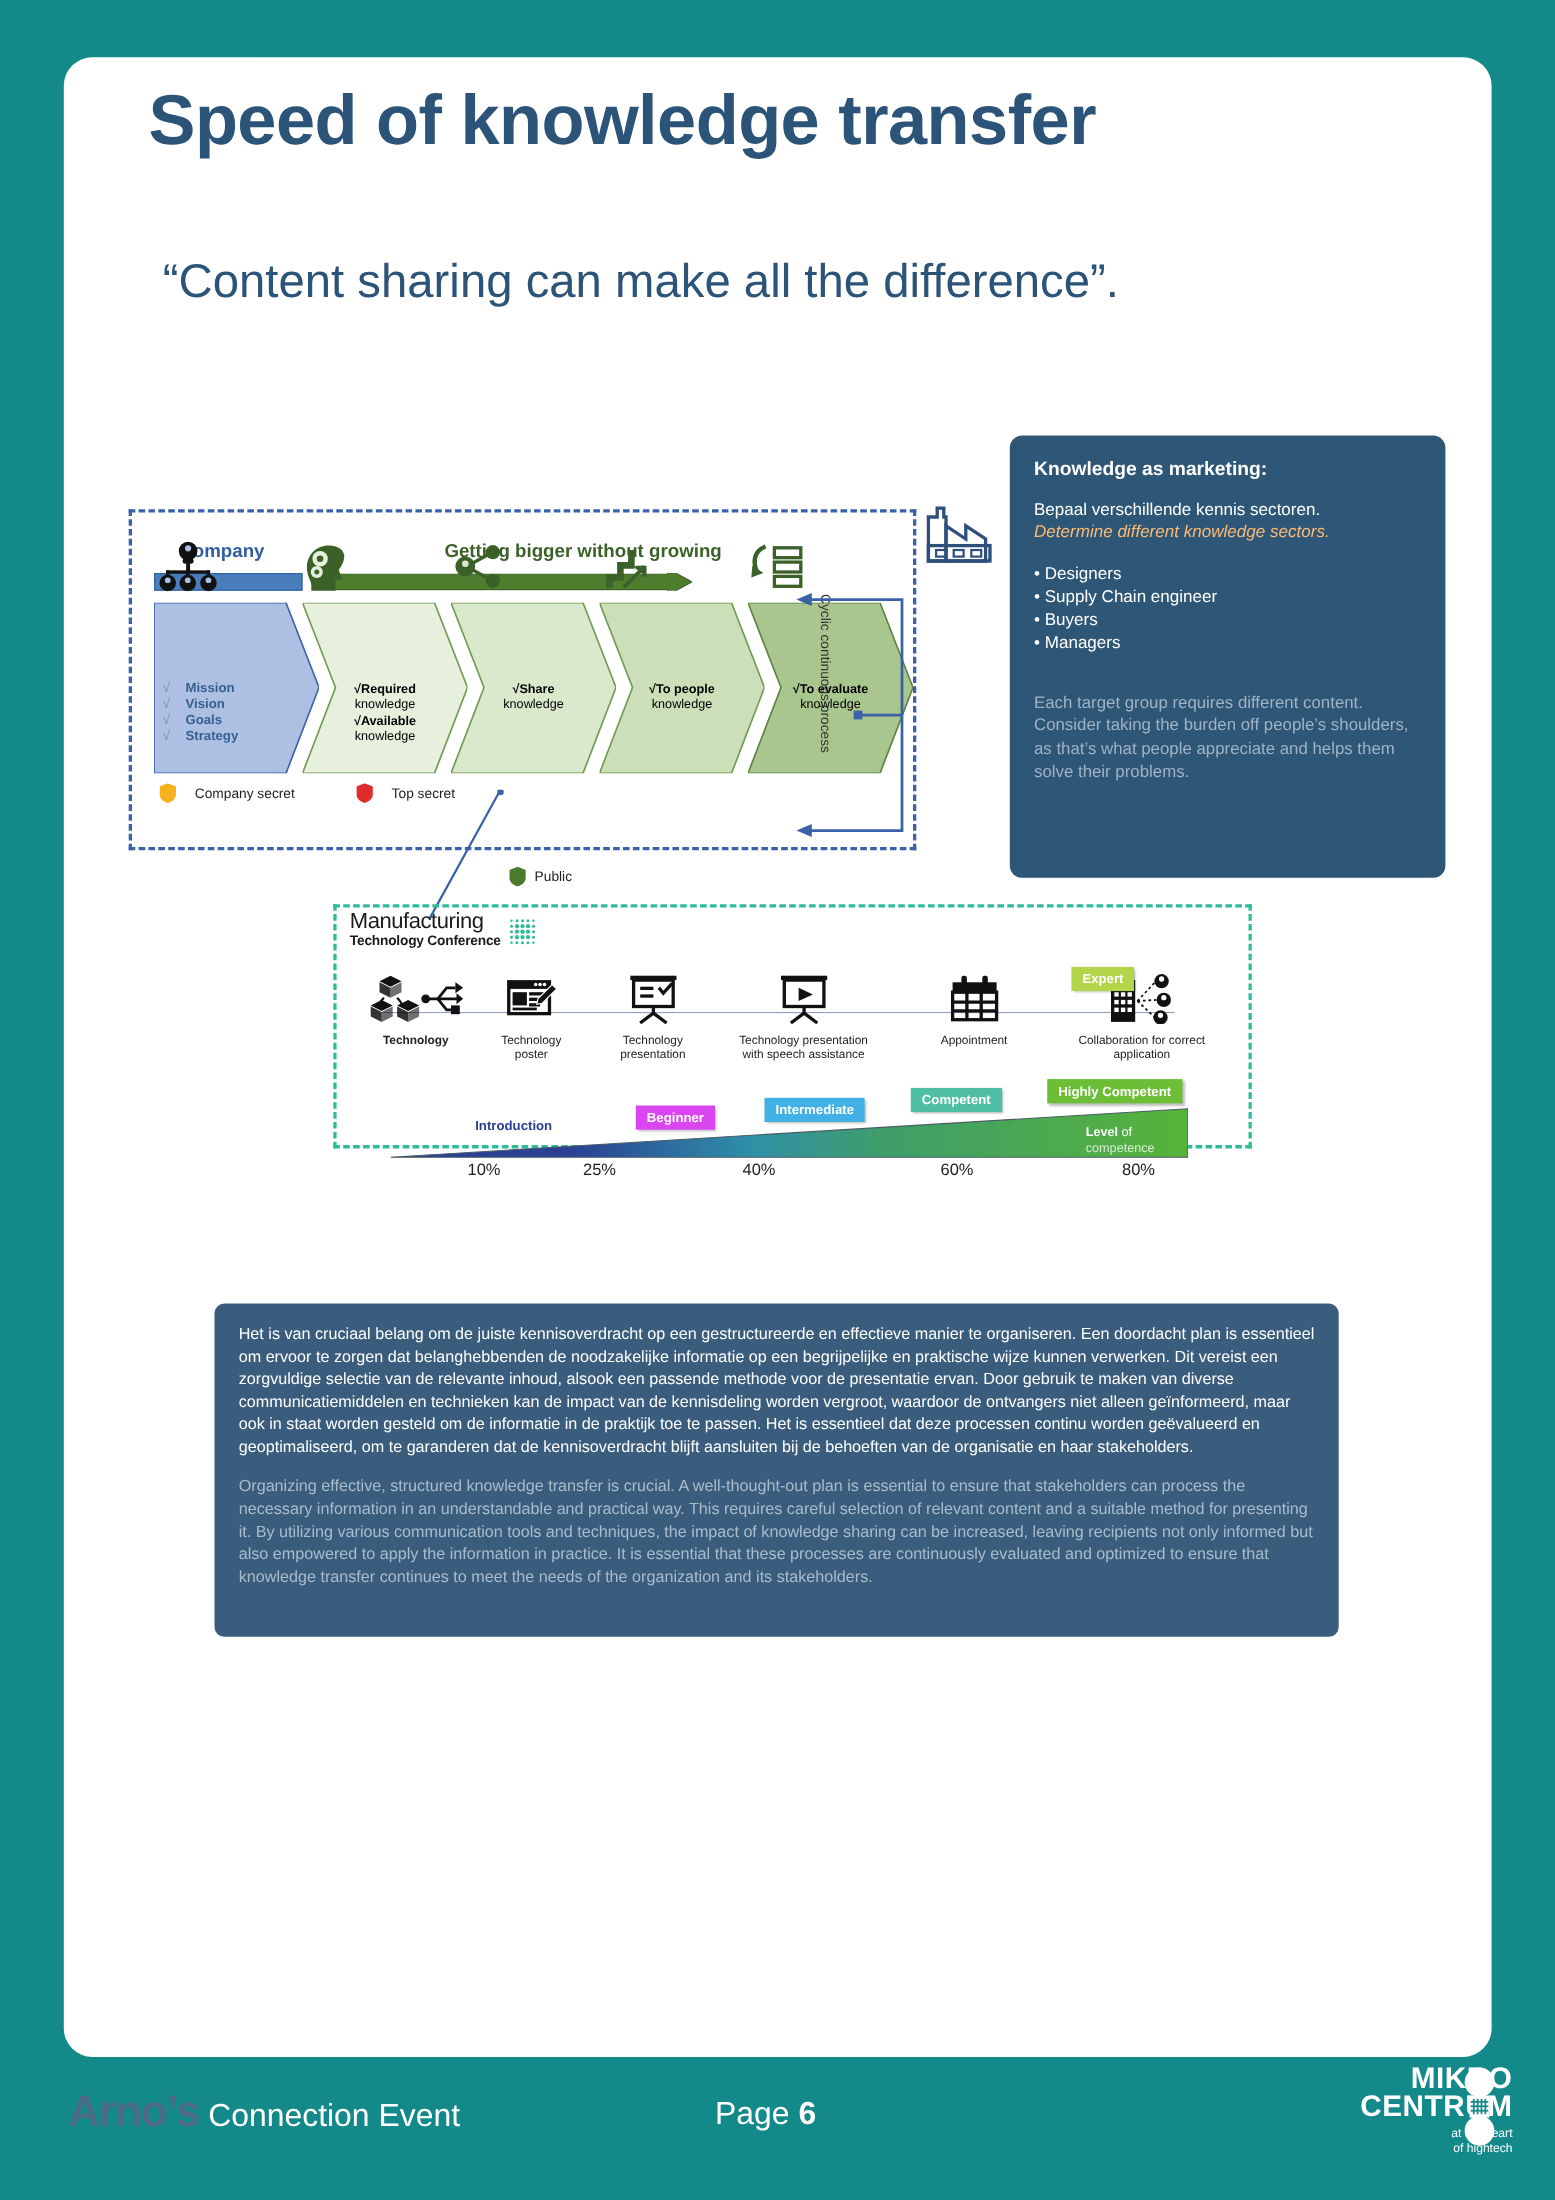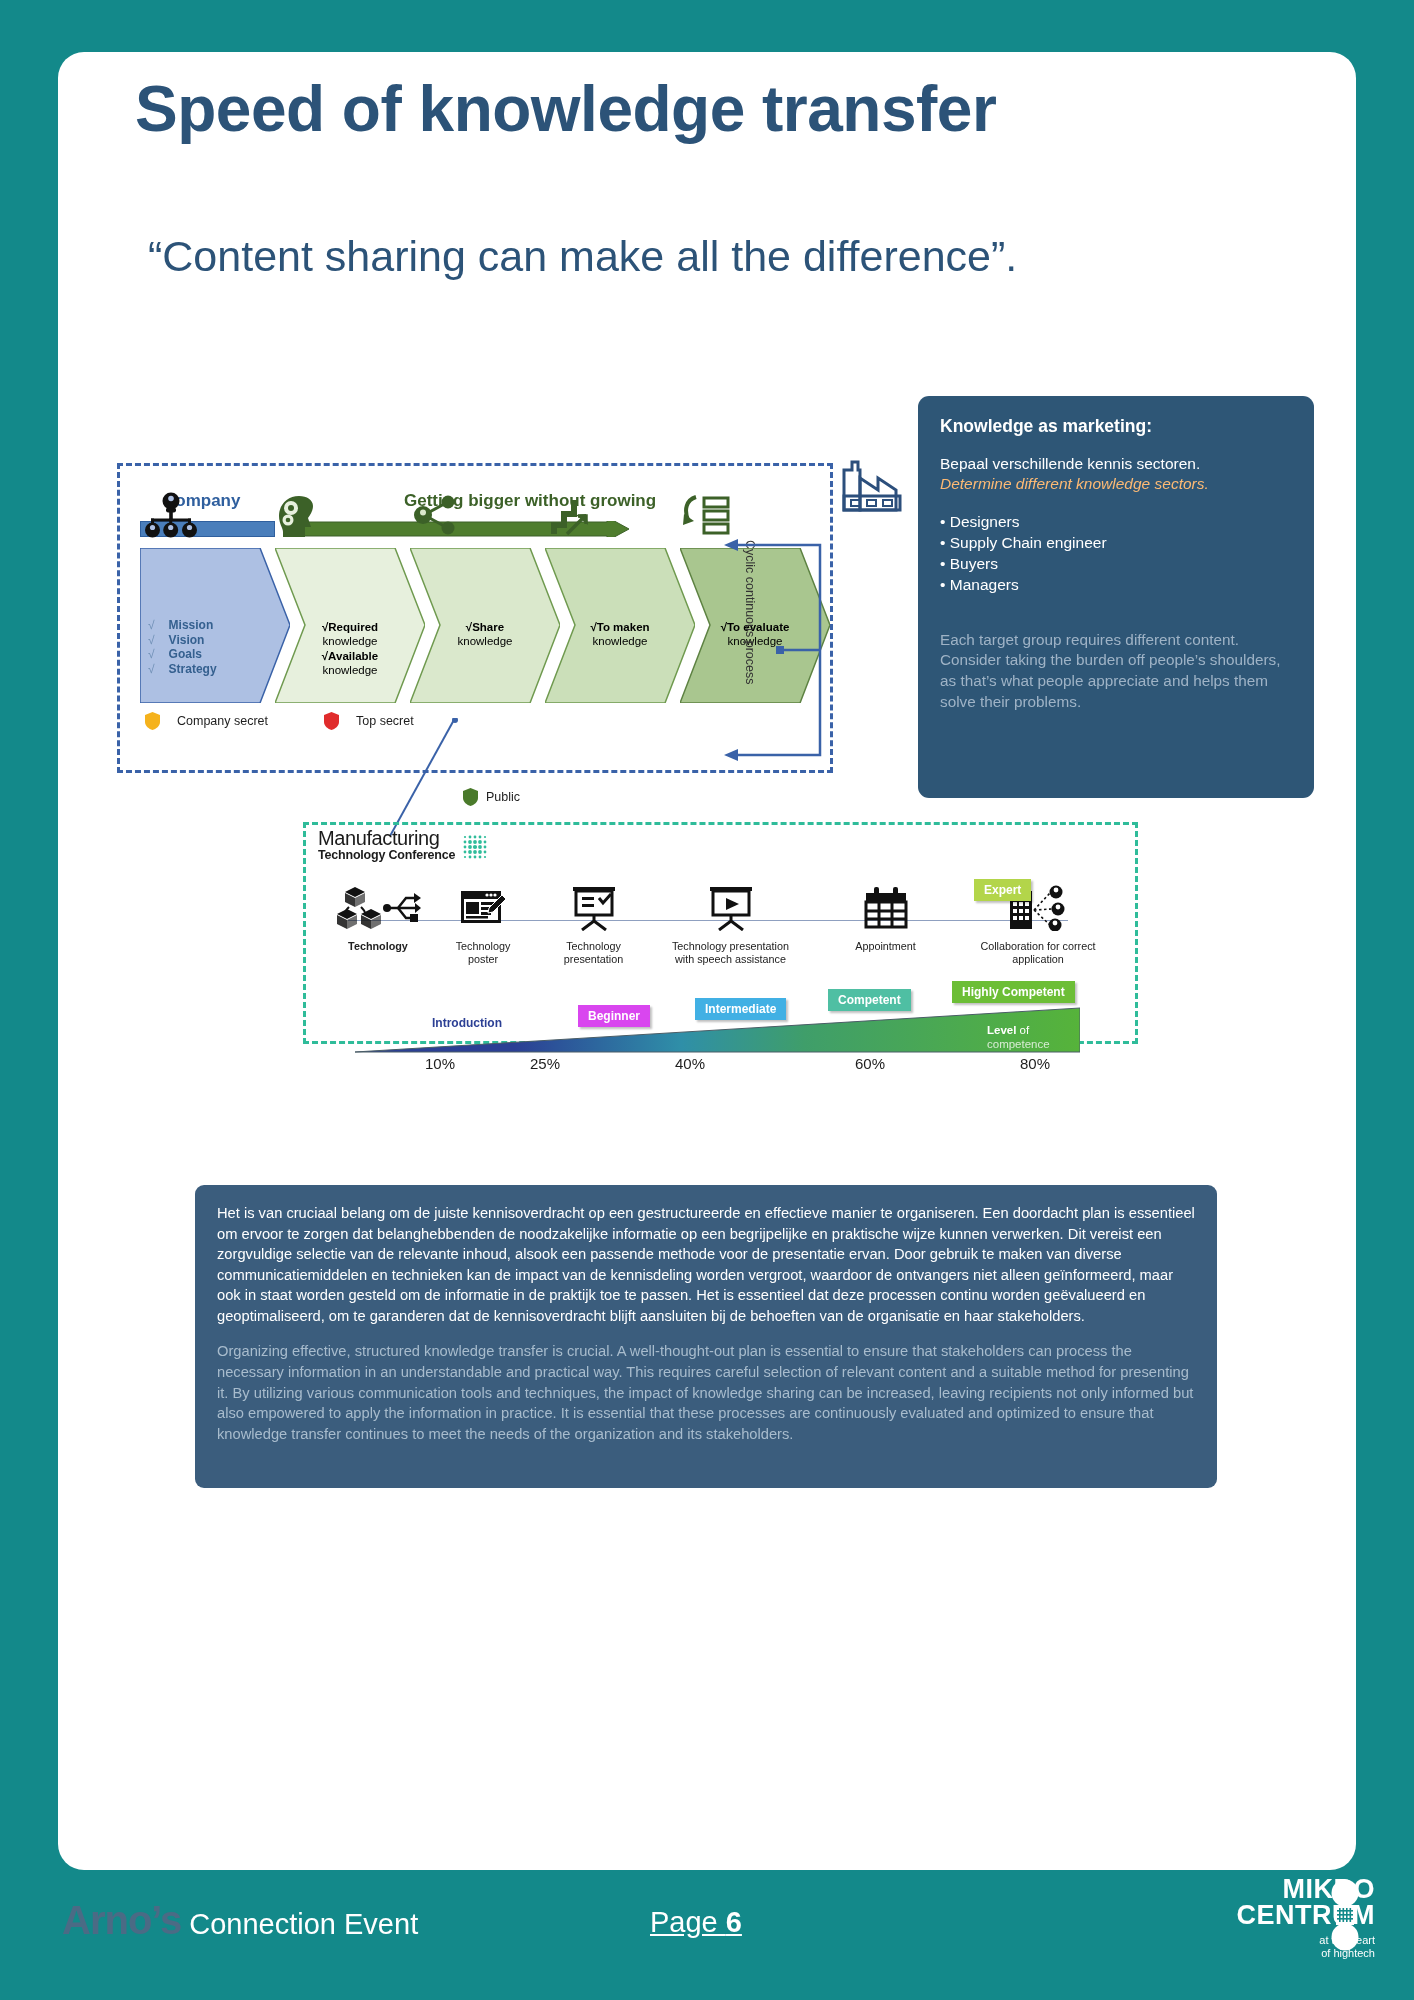--- a/index.html
+++ b/index.html
@@ -171,21 +171,21 @@
     border-radius: 9px;
     padding: 18px 22px;
   }
   .tp-nl { color: #ffffff; font-size: 14.7px; line-height: 1.40; }
   .tp-en { color: #a8bccd; font-size: 14.7px; line-height: 1.40; margin-top: 15px; }
 
   
   .footer-arnos { position: absolute; left: 62px; top: 1898px; white-space: nowrap; }
   .footer-arnos .a1 { font-size: 40px; font-weight: bold; color: #4b6b85; letter-spacing: -1px; }
   .footer-arnos .a2 { font-size: 29px; color: #ffffff; }
-  .footer-page { position: absolute; left: 650px; top: 1906px; font-size: 29px; color: #ffffff; text-decoration: underline; }
+  .footer-page { position: absolute; left: 650px; top: 1906px; font-size: 29px; color: #ffffff; }
   .footer-page b { font-weight: bold; }
   .mikro { position: absolute; left: 1225px; top: 1876px; text-align: right; width: 150px; }
   .mikro .m1 { font-size: 27px; font-weight: bold; color: #fff; line-height: 0.98; letter-spacing: 0.5px; }
   .mikro .m2 { font-size: 27px; font-weight: bold; color: #fff; line-height: 0.98; letter-spacing: 0.5px; }
   .mikro .m3 { font-size: 11px; color: #fff; line-height: 1.2; margin-top: 5px; }
   .mikro-mark { position: absolute; left: 1327px; top: 1879px; }
 </style>
 </head>
 <body>
 
@@ -288,21 +288,21 @@
     <svg viewBox="0 0 150 155" preserveAspectRatio="none">
         <polygon points="0,0 120,0 150,77 120,155 0,155 30,77" fill="#cbdfb9" stroke="#6f9a4f" stroke-width="1.5"></polygon>
       </svg>
     <div class="inner">
       <svg width="48" height="44" viewBox="0 0 48 44" style="margin-top:-54px">
         <path d="M6 40 L6 28 L16 28 L16 17 L26 17 L26 6 L33 6 L33 12 L32 12 L32 23 L22 23 L22 34 L12 34 L12 40 Z" fill="#3c6128"></path>
         <path d="M22 40 L40 22 M33 22 L41 22 L41 30" stroke="#3c6128" stroke-width="3.5" fill="none"></path>
         <polygon points="41,20 43,31 31,21" fill="#3c6128"></polygon>
       </svg>
       <div class="lines">
-        <span class="b">√To maken</span><br>
+        <span class="b">√To people</span><br>
         <span>knowledge</span>
       </div>
     </div>
   </div>
 
   <div class="chev" style="left:540px">
     <svg viewBox="0 0 150 155" preserveAspectRatio="none">
         <polygon points="0,0 120,0 150,77 120,155 0,155 30,77" fill="#a9c68f" stroke="#5d8242" stroke-width="1.5"></polygon>
       </svg>
     <div class="inner">

